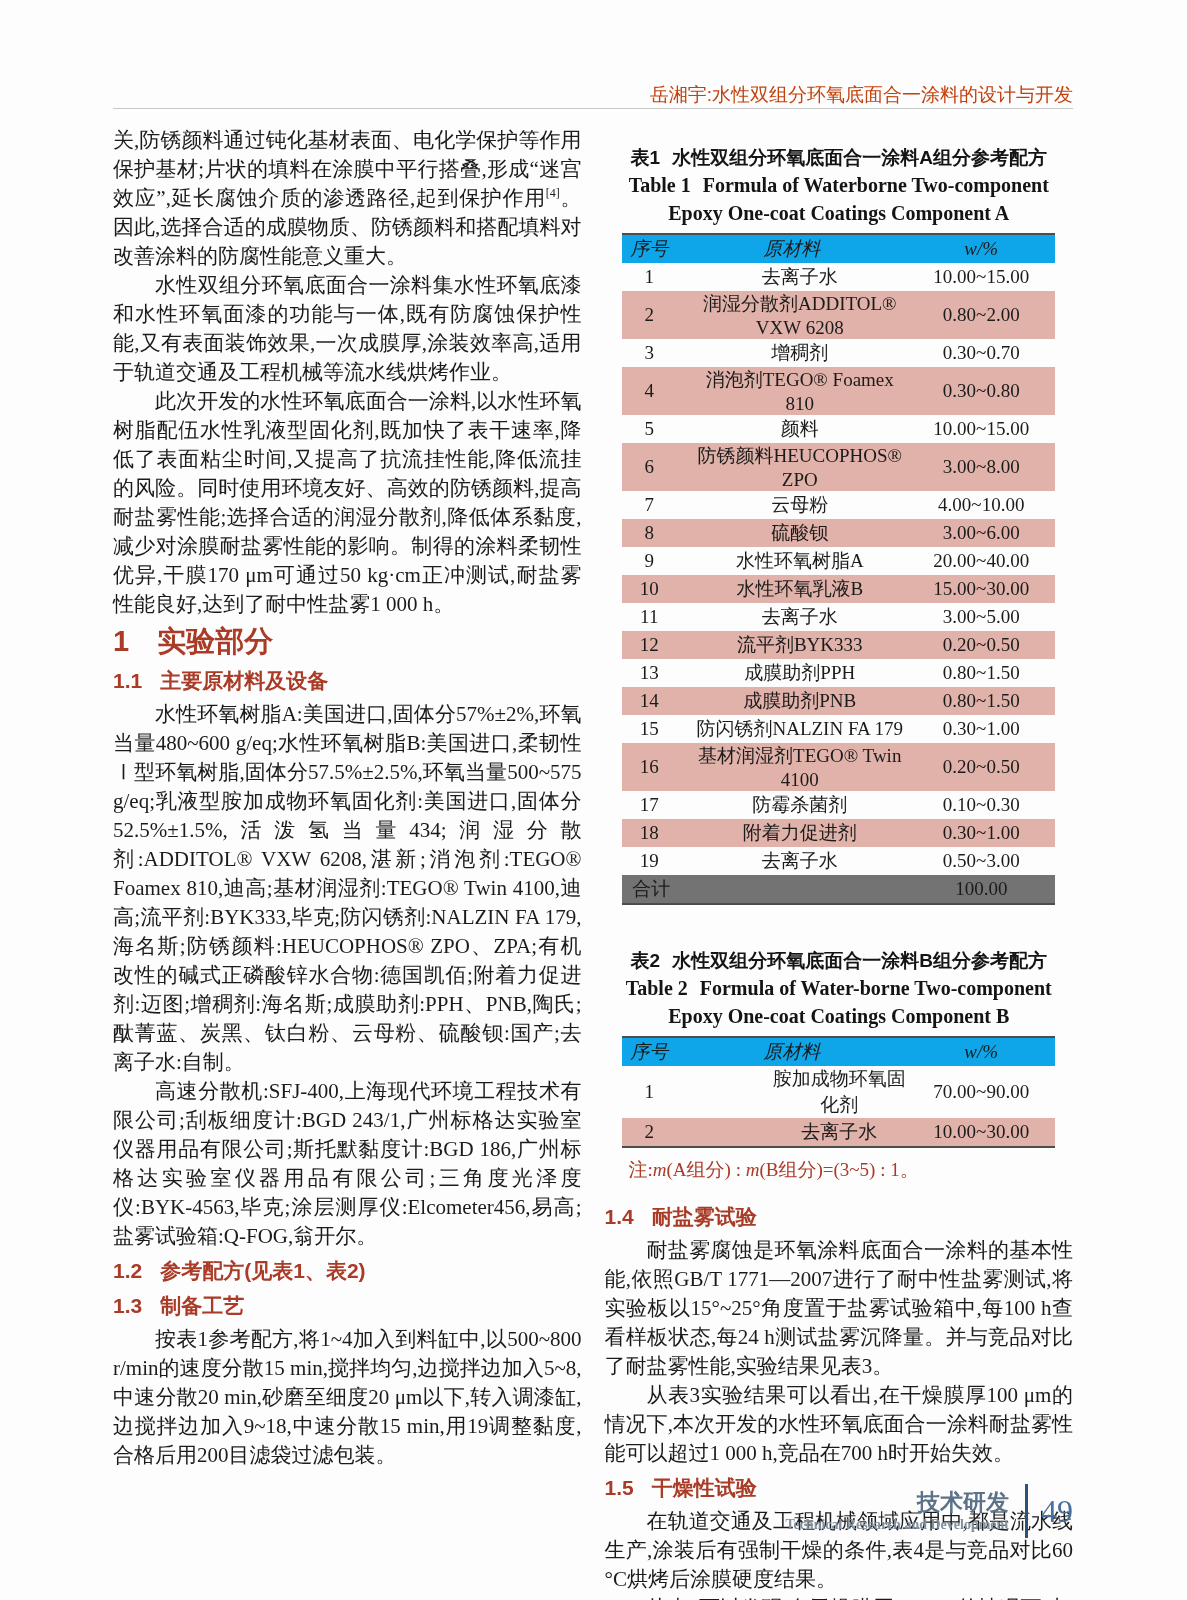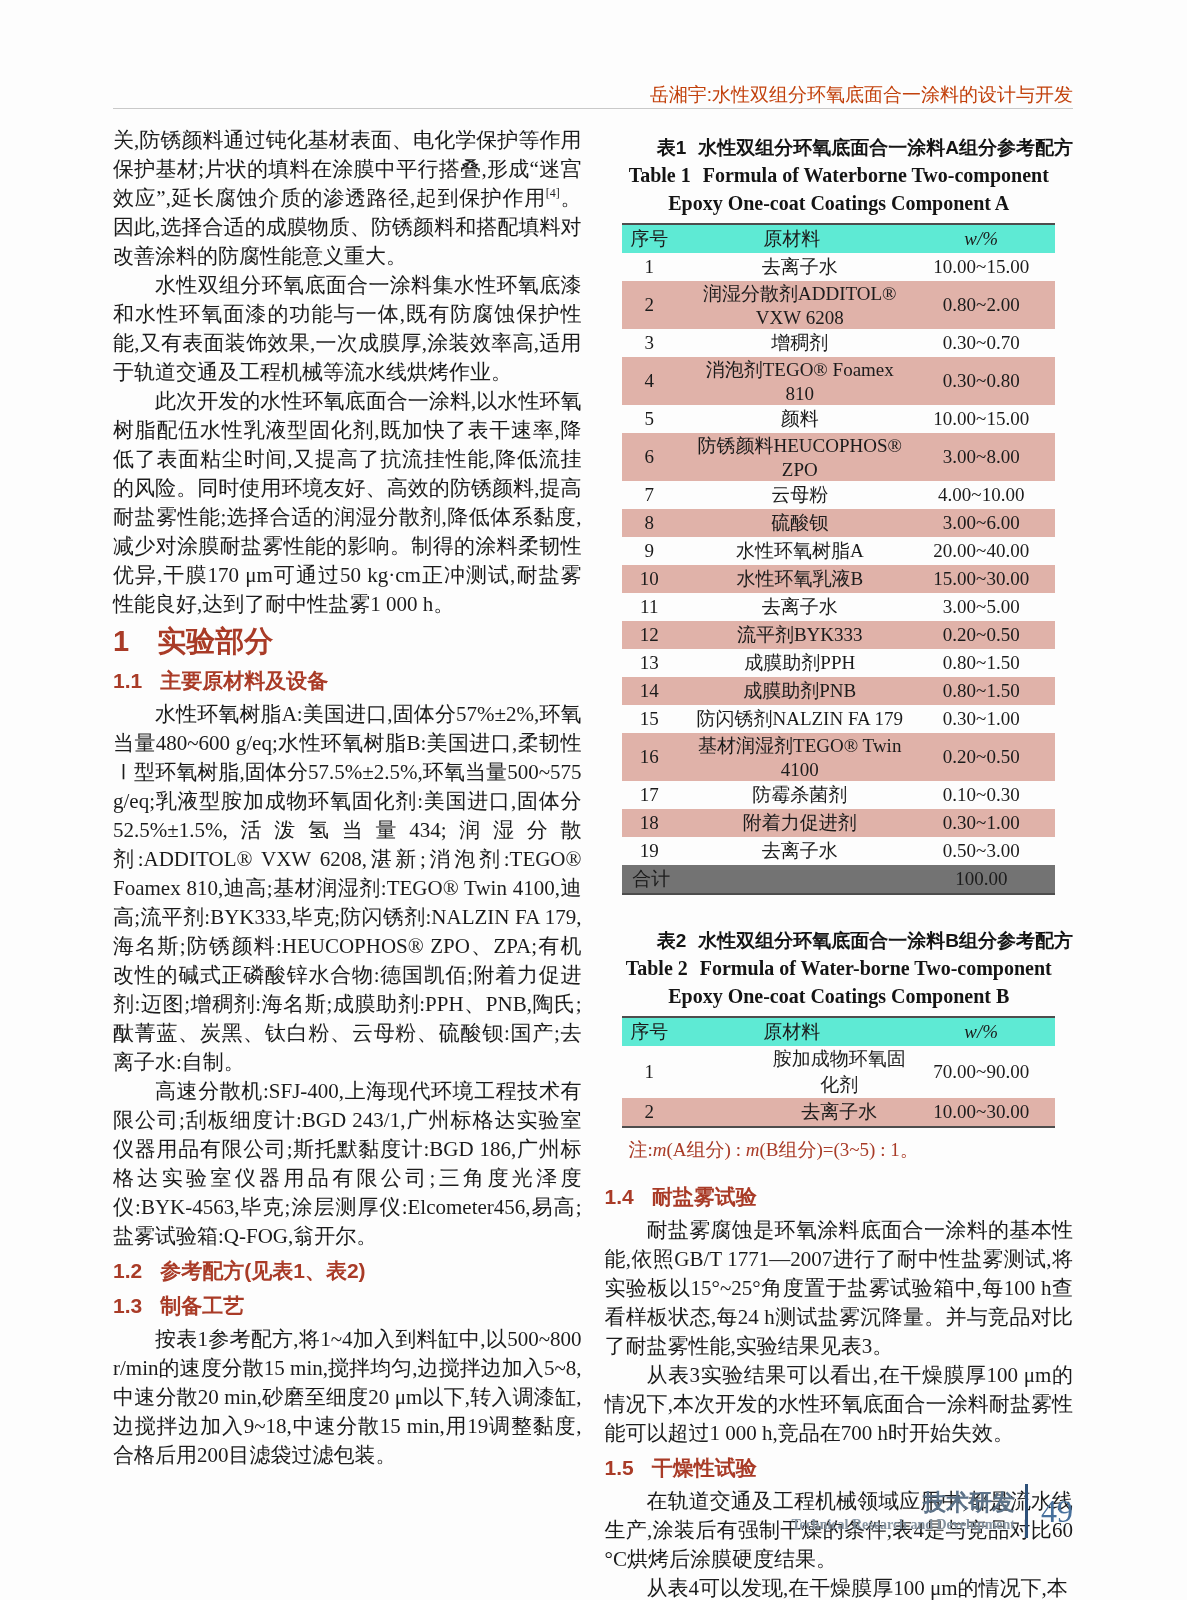--- a/index.html
+++ b/index.html
@@ -33,57 +33,57 @@
   }
   h2.sec .num { margin-right:28px; }
   h3.sub {
     margin:5px 0 4px 0; font-family:"Liberation Sans", sans-serif;
     font-weight:bold; font-size:21px; color:#a93b27; line-height:30px;
   }
   h3.sub .num { margin-right:18px; }
 
   
   .cap-cn {
-    margin-top:8px; font-family:"Liberation Sans", sans-serif; font-weight:bold;
-    font-size:19px; text-align:right; color:#141414; line-height:27px;
+    margin-top:18px; font-family:"Liberation Sans", sans-serif; font-weight:bold;
+    font-size:19px; text-align:center; color:#141414; line-height:27px;
   }
   .cap-cn .lbl { margin-right:12px; }
   .cap-en {
     font-weight:bold; font-size:20px; text-align:center; color:#141414; line-height:28px;
   }
   .cap-en .lbl { margin-right:12px; }
 
   table.formula {
     width:433px; margin:6px auto 0 auto; border-collapse:collapse;
     font-size:19px; color:#1b1b1b;
     border-top:2px solid #4d4d4d; border-bottom:2px solid #4d4d4d;
   }
   table.formula th, table.formula td { height:28px; padding:0; font-weight:normal; }
-  table.formula thead th { background:#5eead4; }
+  table.formula thead th { background:#0ea5e9;font-style:italic; }
   table.formula tbody tr:nth-child(even) td { background:#e0b2a9; }
   table.formula tfoot td { background:#737373; }
   .c1 { width:54px; text-align:center; }
   .c2 { text-align:center; padding-left:16px !important; }
   th.c2h { text-align:center; }
   .c3 { width:148px; text-align:center; }
   .wpct { font-style:italic; }
   table.t2 .c2 { padding-left:95px !important; }
   tfoot .total-label { text-align:left; padding-left:10px !important; }
 
   .note {
     margin:9px 0 0 24px; font-size:19px; color:#a93b27; line-height:26px;
   }
   .note i { font-style:italic; }
 
   .gap-t2 { height:24px; }
   .gap-s14 { height:14px; }
 
   
   .footer { position:absolute; top:1484px; right:114px; display:flex; align-items:center; }
-  .f-labels { text-align:right; margin-right:10px; }
+  .f-labels { text-align:right; margin-right:16px; }
   .f-zh { font-family:"Liberation Sans", sans-serif; font-weight:bold; font-size:23px; color:#5c7288; line-height:27px; }
   .f-en { font-size:14px; color:#84929f; line-height:18px;font-weight:bold; }
   .f-bar { width:3px; height:54px; background:#2e5179; margin-right:13px; }
   .f-num { font-size:32px; color:#47709c; }
 </style>
 </head>
 <body>
 
 <div class="page">
 

